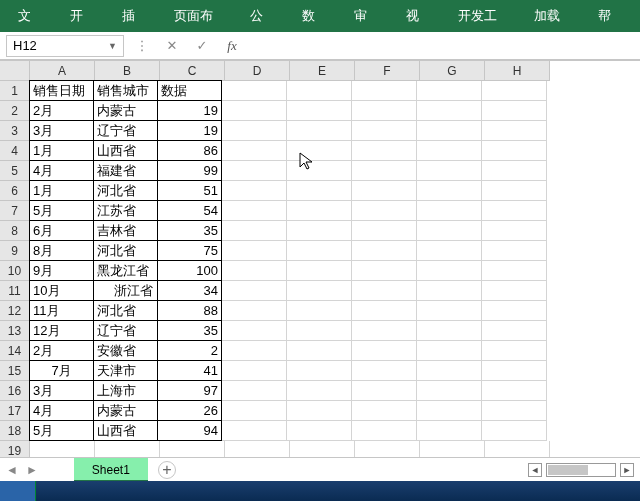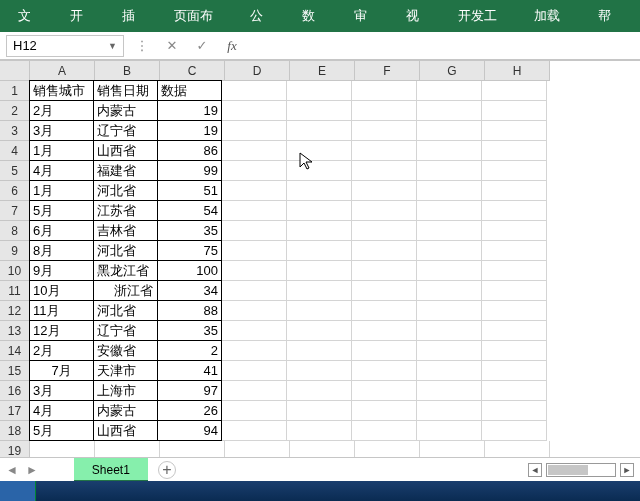--- a/index.html
+++ b/index.html
@@ -95,22 +95,22 @@
       <div>13</div>
       <div>14</div>
       <div>15</div>
       <div>16</div>
       <div>17</div>
       <div>18</div>
       <div>19</div>
     </div>
   <div class="cells" id="cells">
       <div class="row">
+        <div class="cell b" style="width: 65px;">销售日期</div>
         <div class="cell b" style="width: 65px;">销售城市</div>
-        <div class="cell b" style="width: 65px;">销售日期</div>
         <div class="cell b" style="width: 65px;">数据</div>
         <div class="cell" style="width: 65px;"></div>
         <div class="cell" style="width: 65px;"></div>
         <div class="cell" style="width: 65px;"></div>
         <div class="cell" style="width: 65px;"></div>
         <div class="cell" style="width: 65px;"></div>
       </div>
       <div class="row">
         <div class="cell b" style="width: 65px;">2月</div>
         <div class="cell b" style="width: 65px;">内蒙古</div>

